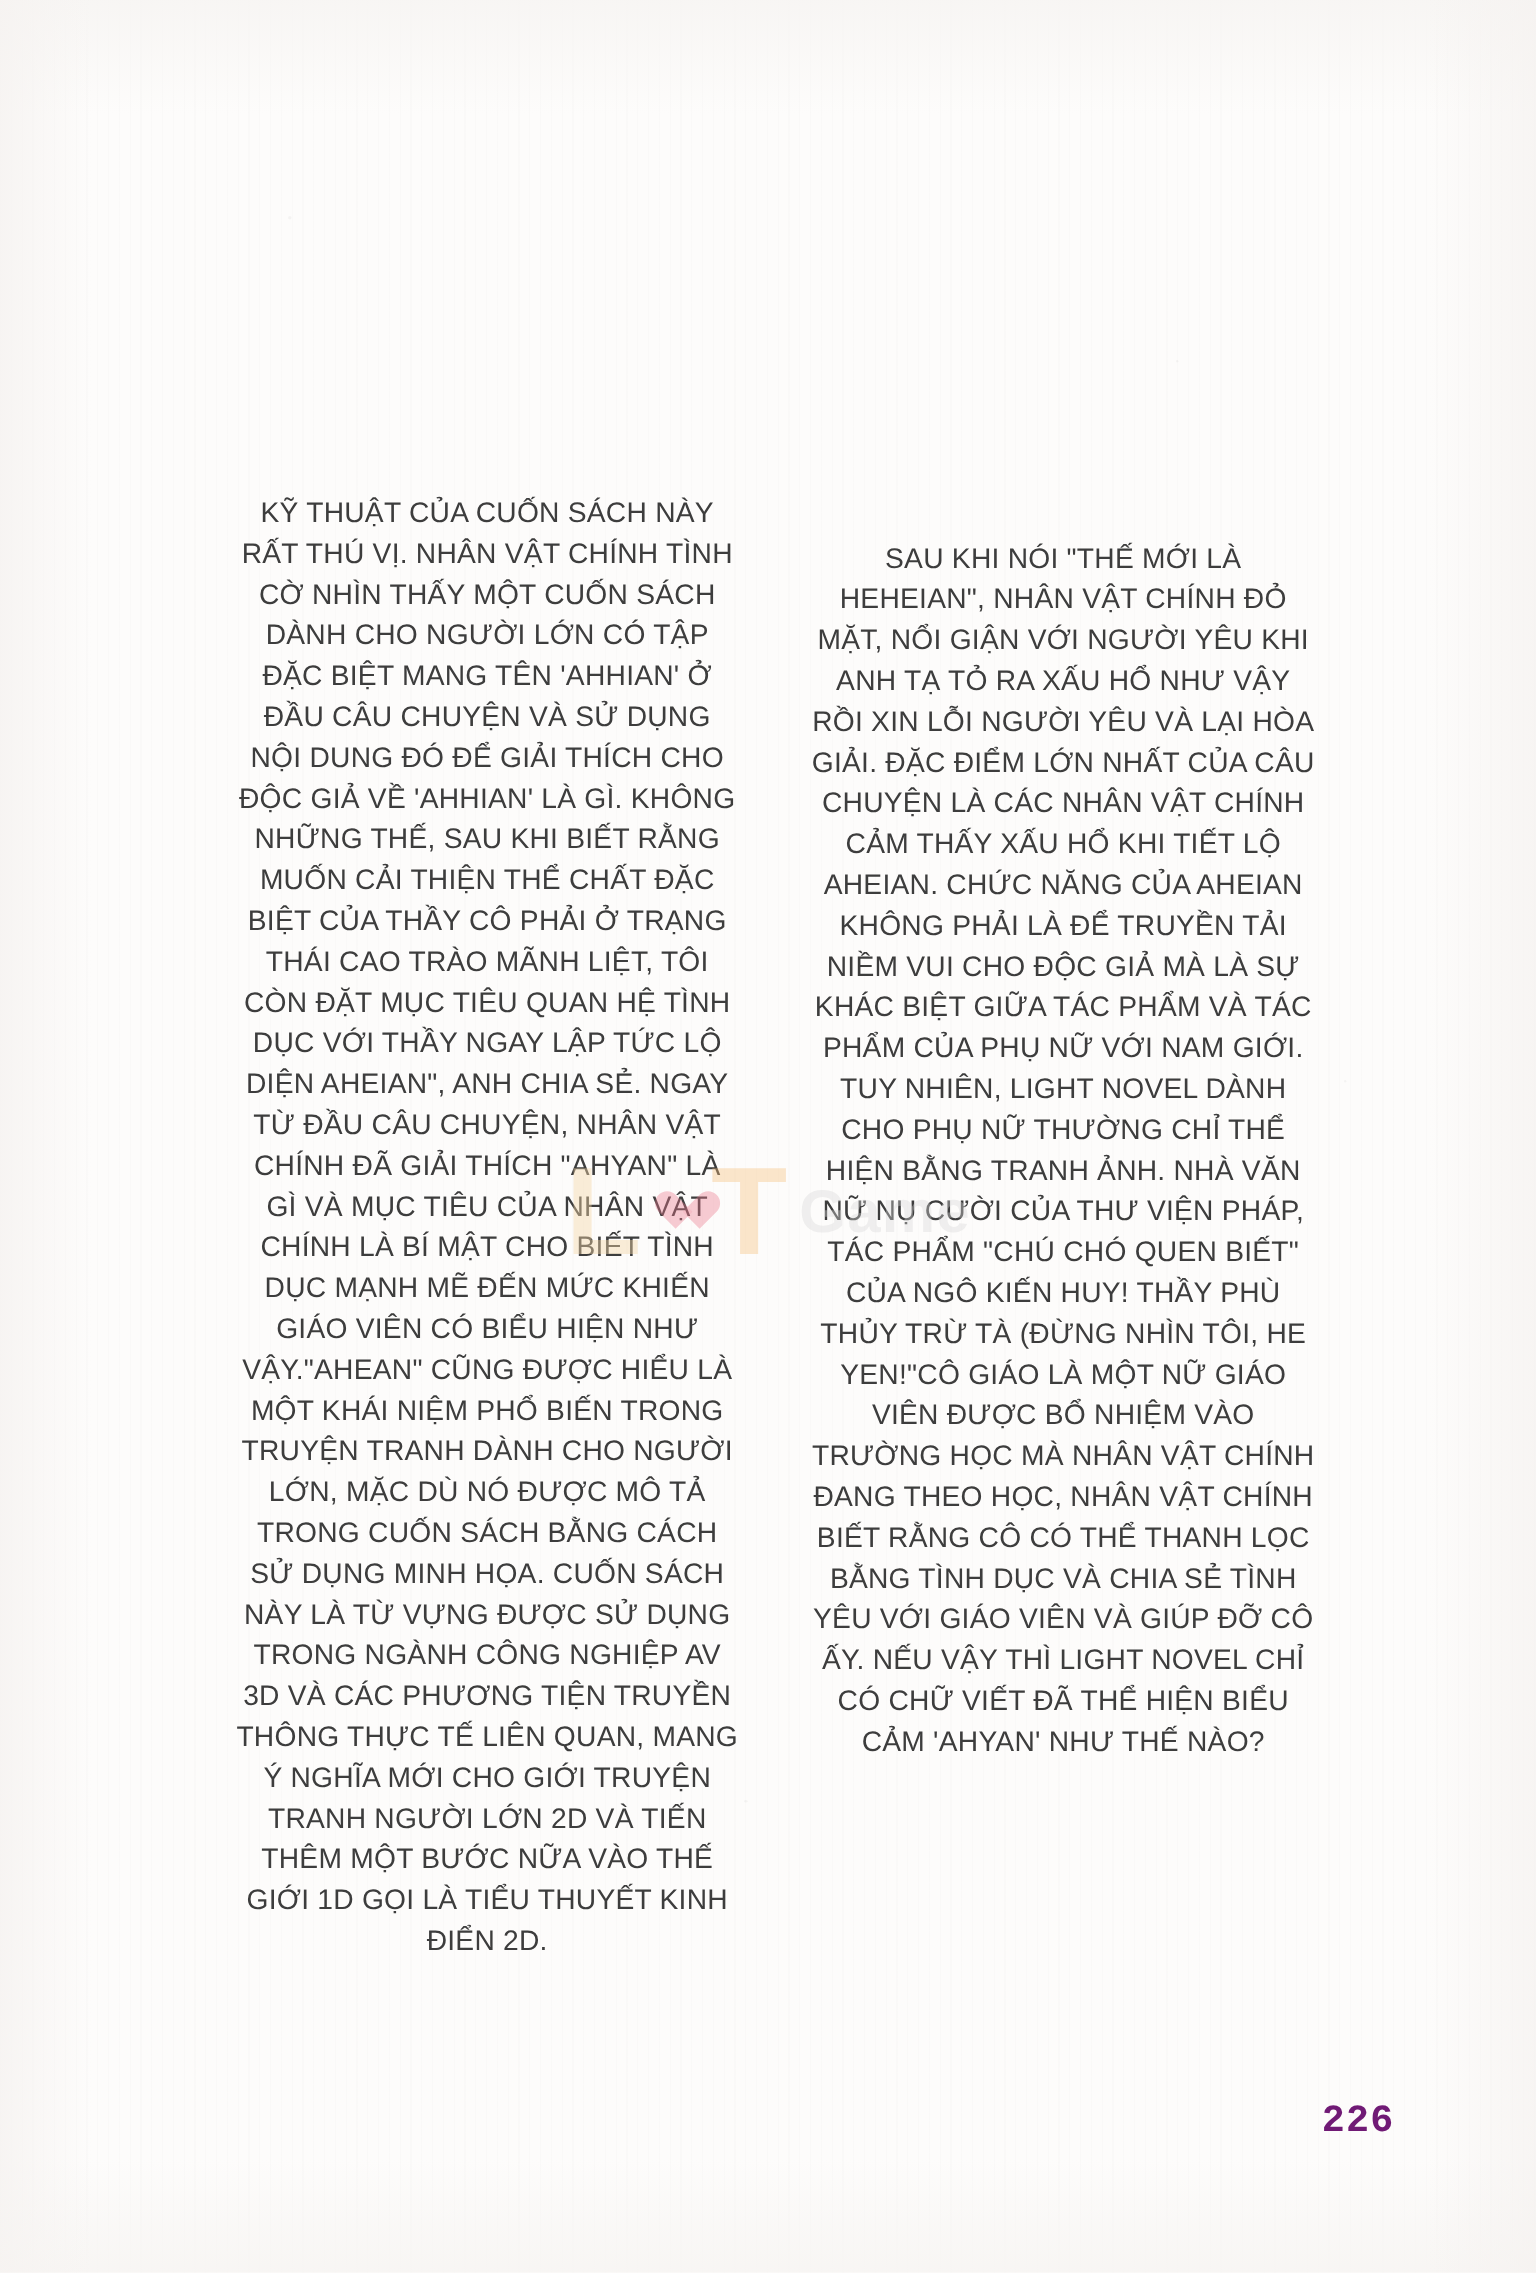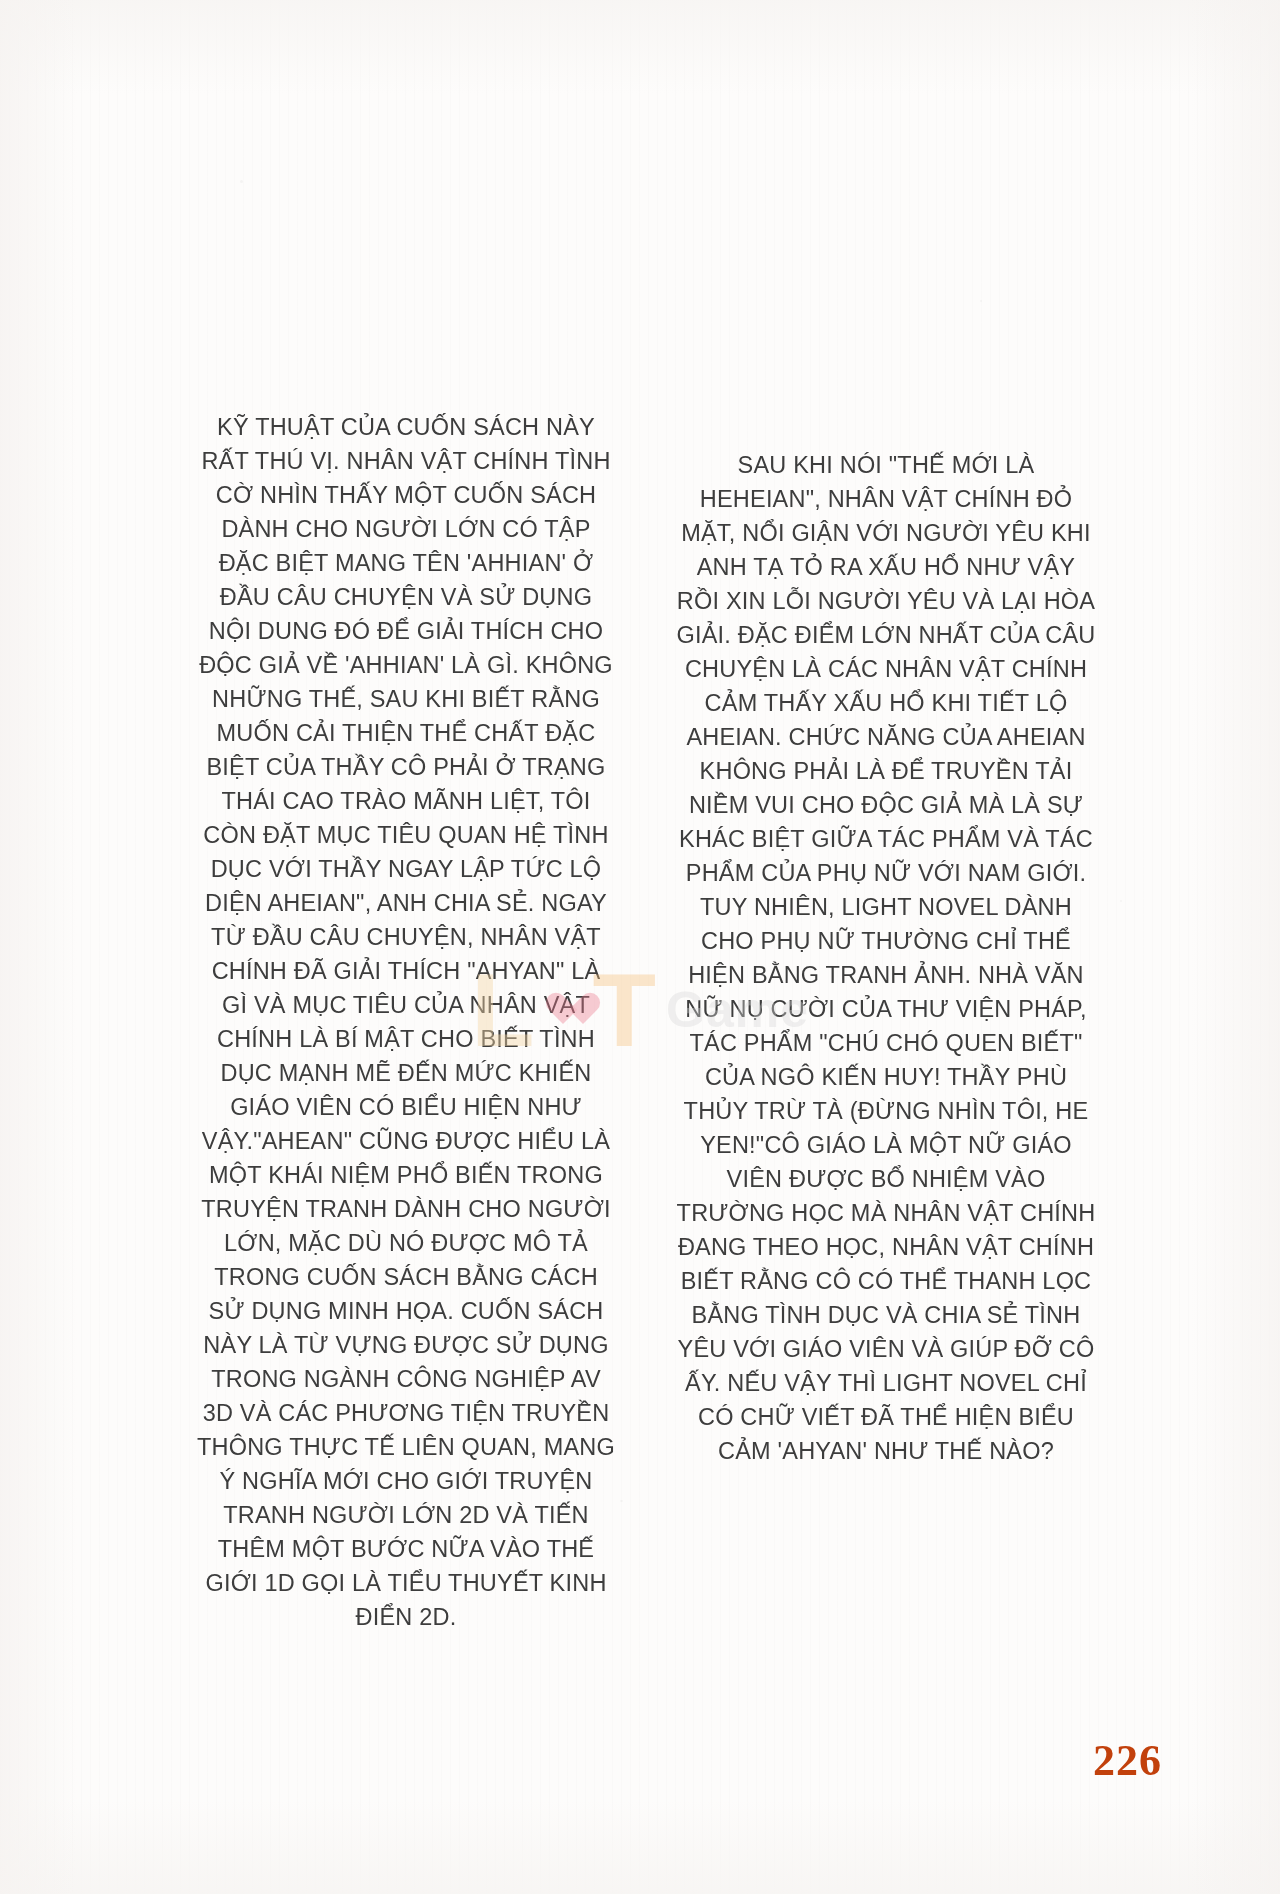--- a/index.html
+++ b/index.html
@@ -133,24 +133,24 @@
   .wm-heart:after {
     left: 18px;
     transform: rotate(45deg);
     transform-origin: 100% 100%;
   }
 
   .page-number {
     position: absolute;
     right: 118px;
     bottom: 108px;
-    font-family: Liberation Serif, serif;
-    font-size: 44px;
+    font-family: Liberation Mono, monospace;
+    font-size: 32px;
     font-weight: 700;
-    color: #c2410c;
+    color: #701a75;
     letter-spacing: 1px;
   }
 
   
   .speckle {
     position: absolute;
     background: rgba(0,0,0,0.035);
     border-radius: 50%;
     pointer-events: none;
   }

